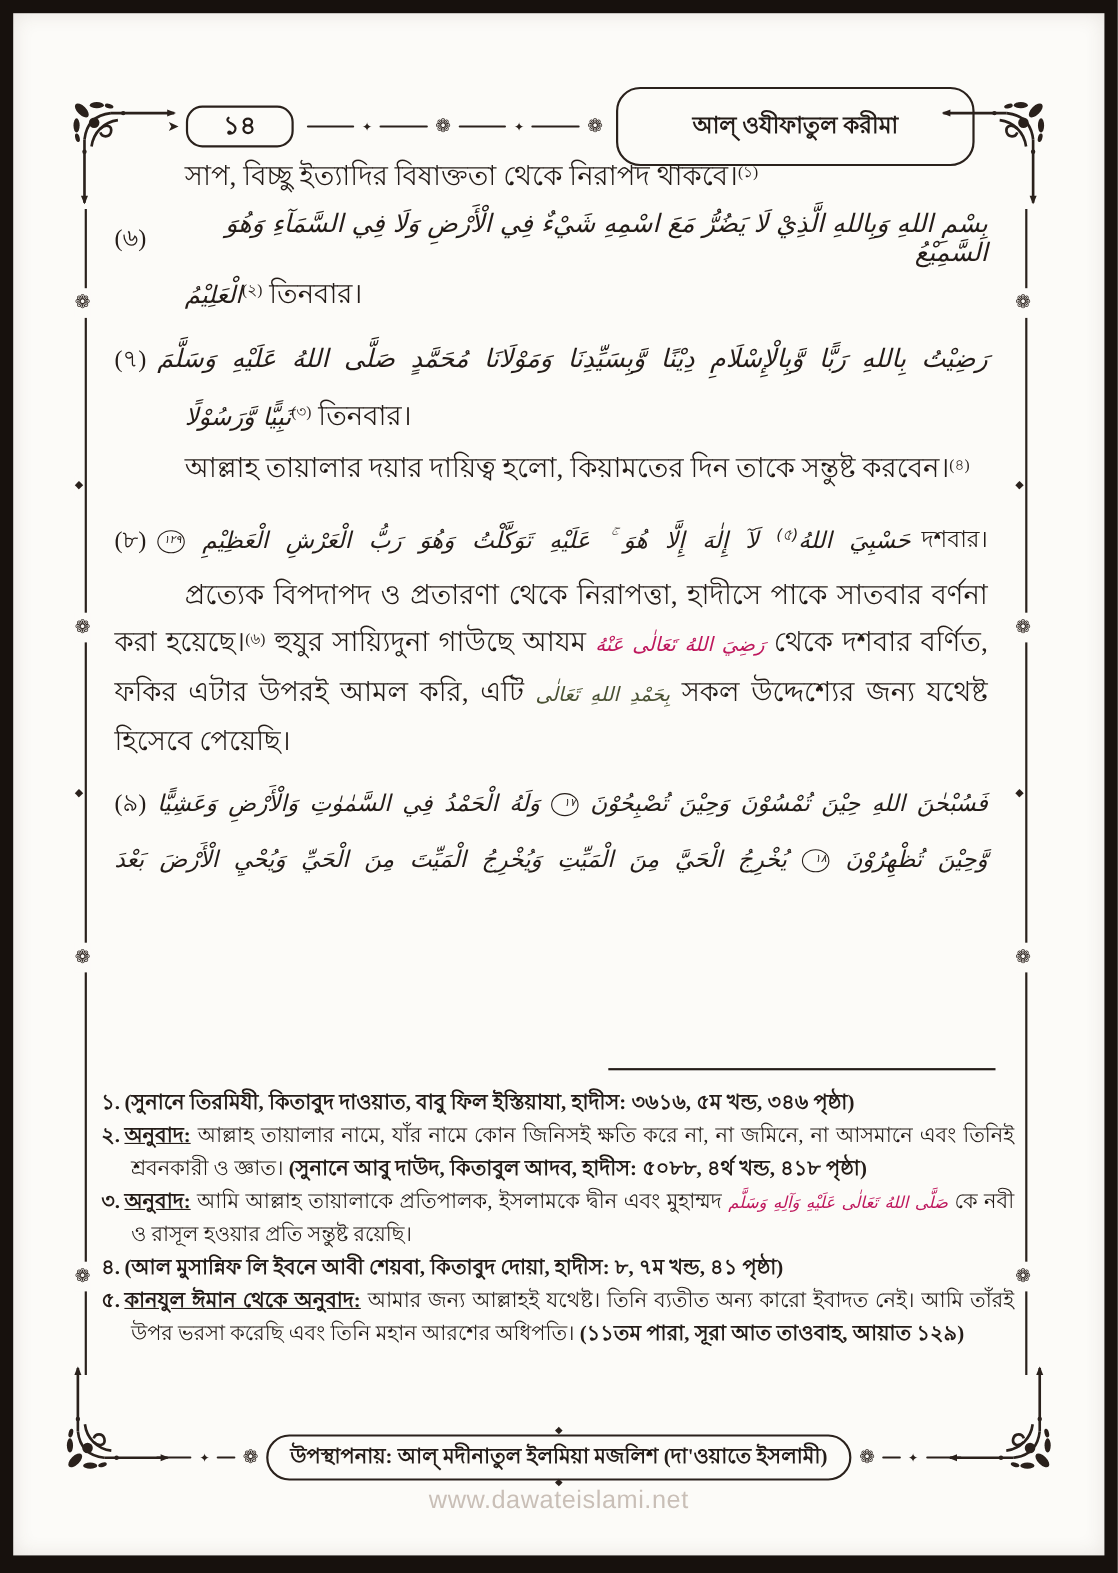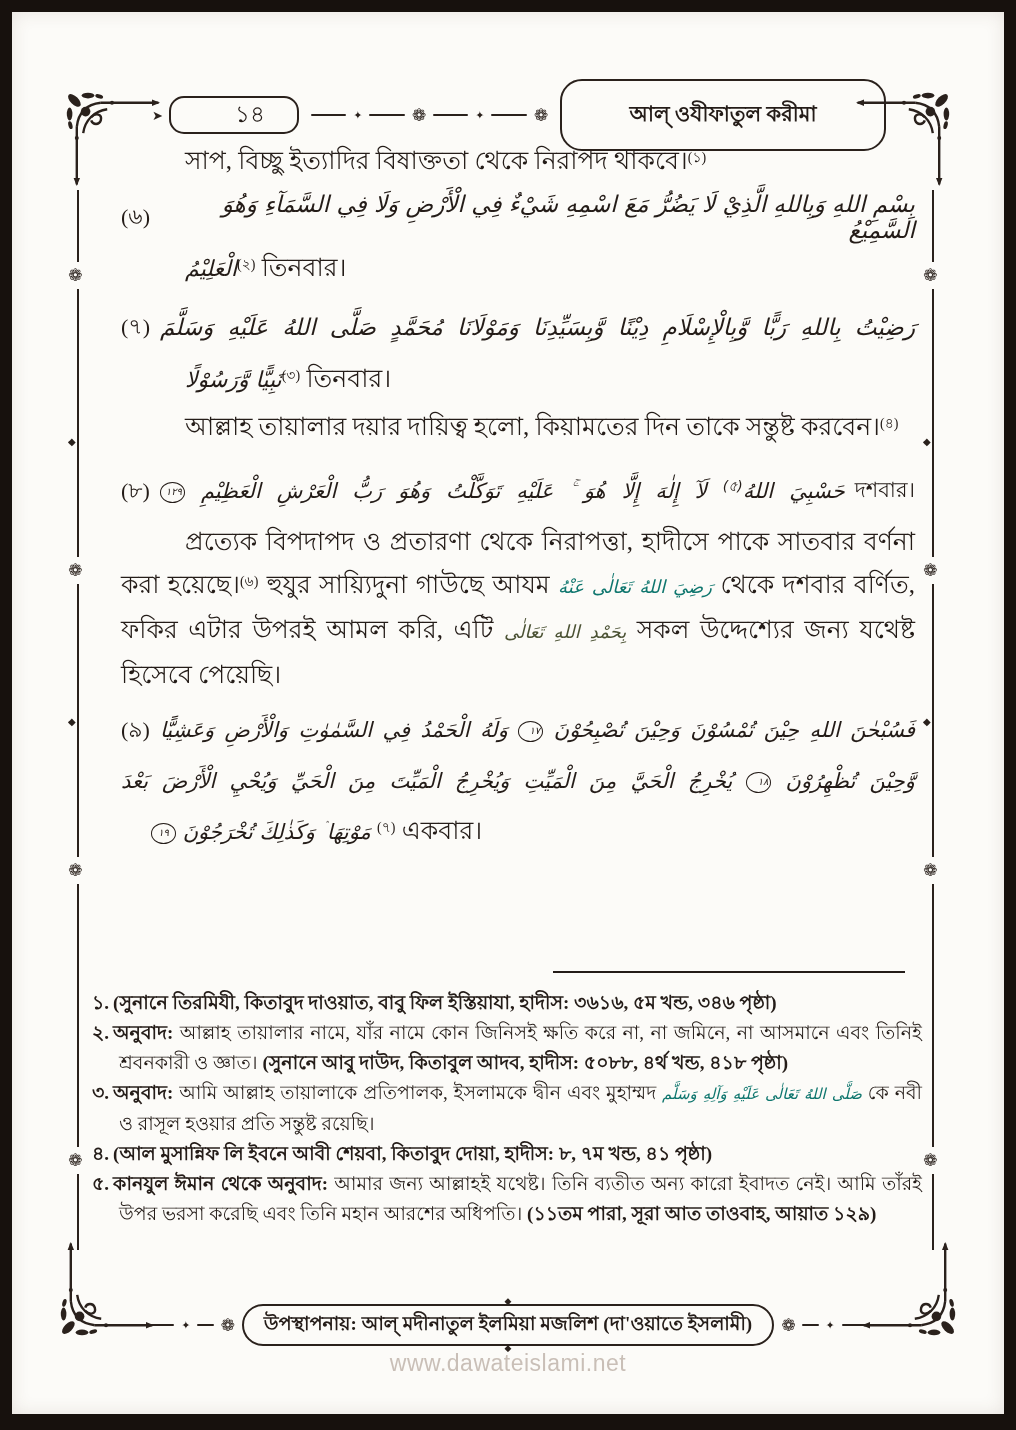--- a/index.html
+++ b/index.html
@@ -18,50 +18,50 @@
   .side-orn{position:absolute;color:#2a211c;font-family:"DejaVu Sans",sans-serif;
             font-size:17px;background:#fcfbf8;padding:5px 0;line-height:1;}
   .side-orn.left{left:56px;} .side-orn.right{left:911px;}
   .side-dia{font-size:10px;}
   
   .header-row{position:absolute;left:140px;right:118px;top:80px;height:46px;
               display:flex;align-items:center;gap:6px;}
   .hdr-arrow{font-family:"DejaVu Sans",sans-serif;font-size:13px;color:#2a211c;}
   .pagenum-box{flex:0 0 auto;width:94px;height:34px;border:2.5px solid #2a211c;border-radius:15px;
                display:flex;align-items:center;justify-content:center;
-               font-size:23px;font-weight:normal;padding-left:32px;}
+               font-size:23px;font-weight:bold;}
   .chain{flex:1;display:flex;align-items:center;gap:7px;margin:0 6px;}
   .dash{height:2.5px;background:#2a211c;border-radius:2px;flex:1;}
   .orn{font-family:"DejaVu Sans",sans-serif;color:#2a211c;line-height:1;}
   .orn.flower{font-size:17px;} .orn.star{font-size:11px;}
   .title-box{flex:0 0 auto;min-width:286px;height:38px;border:2.5px solid #2a211c;border-radius:22px;
              display:flex;align-items:center;justify-content:center;padding:15px 18px;
              font-size:21px;font-weight:bold;position:relative;}
   
-  .content{position:absolute;left:109px;top:126px;width:794px;}
+  .content{position:absolute;left:92px;top:126px;width:794px;}
   .bn{font-size:25px;line-height:46px;text-align:justify;}
   .indent{text-indent:64px;}
   sup.fnr{font-size:14px;line-height:0;vertical-align:7px;font-weight:normal;}
   .ar{font-family:"DejaVu Sans",sans-serif;direction:rtl;unicode-bidi:isolate;font-style:italic;}
   .ar-row{display:flex;align-items:center;}
   .ar-row .marker{flex:0 0 auto;font-size:22px;margin-right:10px;}
   .ar-fill{flex:1;font-size:23px;text-align:right;text-align-last:justify;}
   .ar-mid{font-size:21px;}
   .vc{display:inline-block;min-width:19px;height:19px;line-height:17px;border:1.5px solid #241c18;
       border-radius:50%;font-size:10px;text-align:center;vertical-align:middle;padding:0 2px;
       font-family:"DejaVu Sans",sans-serif;}
   .bold{font-weight:normal;}
-  .green-ar{color:#0f766e;font-family:"DejaVu Sans",sans-serif;font-size:18px;}
+  .green-ar{color:#be185d;font-family:"DejaVu Sans",sans-serif;font-size:18px;}
   .olive-ar{color:#4b5234;font-family:"DejaVu Sans",sans-serif;font-size:18px;}
   
   .separator{position:absolute;left:541px;top:959px;width:352px;height:2px;background:#241c18;}
   .footnotes{position:absolute;left:80px;top:976px;width:830px;font-size:19px;line-height:30px;}
   .fn{padding-left:27px;text-indent:-27px;text-align:justify;}
   .fn-num{font-weight:bold;margin-right:4px;}
-  .fn-label{font-weight:bold;}
+  .fn-label{font-weight:bold;text-decoration:underline;}
   .fn-ref{font-weight:600;}
   .fn .green-ar{font-size:15px;}
   .pointer{font-family:"DejaVu Sans",sans-serif;}
   
   .footer-row{position:absolute;left:130px;right:130px;top:1290px;height:46px;
               display:flex;align-items:center;gap:7px;}
   .banner-box{flex:0 0 auto;height:38px;border:2px solid #2a211c;border-radius:22px;
               display:flex;align-items:center;justify-content:center;padding:0 20px;
               font-size:19px;font-weight:bold;position:relative;}
   .finial{position:absolute;left:50%;transform:translateX(-50%);font-size:9px;line-height:1;
@@ -188,25 +188,20 @@
         <span>প্রত্যেক বিপদাপদ ও প্রতারণা থেকে নিরাপত্তা, হাদীসে পাকে সাতবার বর্ণনা করা হয়েছে।</span><sup class="fnr">(৬)</sup><span> হুযুর সায়্যিদুনা গাউছে আযম </span><span class="ar green-ar">رَضِيَ اللهُ تَعَالٰى عَنْهُ</span><span> থেকে দশবার বর্ণিত, ফকির এটার উপরই আমল করি, এটি </span><span class="ar olive-ar">بِحَمْدِ اللهِ تَعَالٰى</span><span> সকল উদ্দেশ্যের জন্য যথেষ্ট হিসেবে পেয়েছি।</span>
       </div>
 
       <div class="ar-row" style="margin-top:8px;height:52px">
         <span class="marker">(৯)</span>
         <span class="ar ar-fill ar-mid"><span>فَسُبْحٰنَ اللهِ حِيْنَ تُمْسُوْنَ وَحِيْنَ تُصْبِحُوْنَ</span> <span class="vc">١٧</span> <span>وَلَهُ الْحَمْدُ فِي السَّمٰوٰتِ وَالْأَرْضِ وَعَشِيًّا</span></span>
       </div>
       <div class="ar-row" style="height:50px">
         <span class="ar ar-fill ar-mid"><span>وَّحِيْنَ تُظْهِرُوْنَ</span> <span class="vc">١٨</span> <span>يُخْرِجُ الْحَيَّ مِنَ الْمَيِّتِ وَيُخْرِجُ الْمَيِّتَ مِنَ الْحَيِّ وَيُحْيِ الْأَرْضَ بَعْدَ</span></span>
       </div>
-      <div class="bn" style="height:50px;line-height:50px">
-        <span style="margin-left:30px"></span><span class="ar ar-mid"><span>مَوْتِهَا ۛ وَكَذٰلِكَ تُخْرَجُوْنَ</span> <span class="vc">١٩</span></span>
-        <sup class="fnr">(৭)</sup>
-        <span>একবার।</span>
-      </div>
     </div>
 
     <div class="separator"></div>
     <div class="footnotes">
       <div class="fn">
         <span class="fn-num">১.</span><span class="fn-ref">(সুনানে তিরমিযী, কিতাবুদ দাওয়াত, বাবু ফিল ইস্তিয়াযা, হাদীস: ৩৬১৬, ৫ম খন্ড, ৩৪৬ পৃষ্ঠা)</span>
       </div>
       <div class="fn">
         <span class="fn-num">২.</span><span class="fn-label">অনুবাদ:</span><span> আল্লাহ তায়ালার নামে, যাঁর নামে কোন জিনিসই ক্ষতি করে না, না জমিনে, না আসমানে এবং তিনিই শ্রবনকারী ও জ্ঞাত। </span><span class="fn-ref">(সুনানে আবু দাউদ, কিতাবুল আদব, হাদীস: ৫০৮৮, ৪র্থ খন্ড, ৪১৮ পৃষ্ঠা)</span>
       </div>

